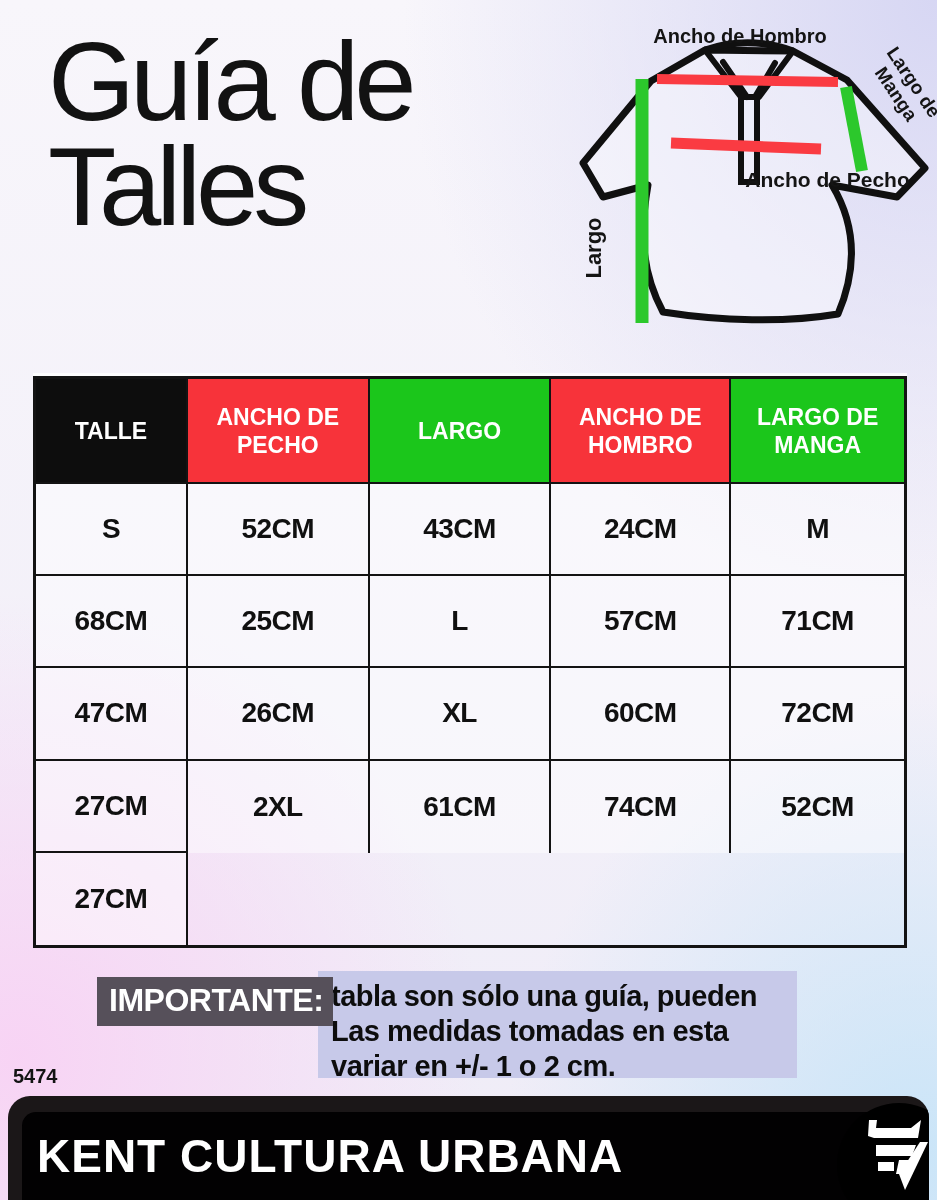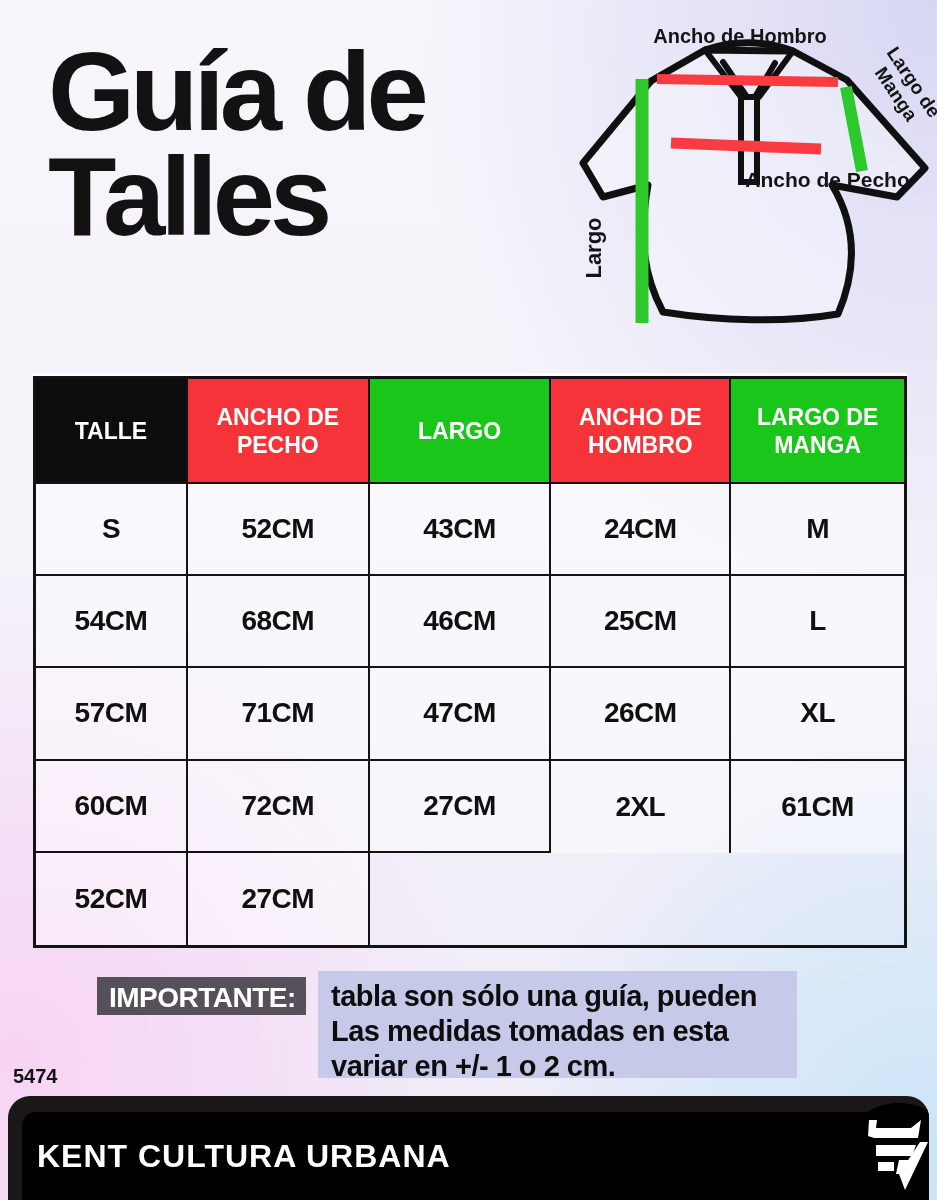--- a/index.html
+++ b/index.html
@@ -8,22 +8,22 @@
     position:relative; width:937px; height:1200px; margin:0 auto; overflow:hidden;
     background-color:#f0eef8;
     background-image:
       radial-gradient(90% 70% at 2% 88%, rgba(248,210,244,0.95) 0%, rgba(248,210,244,0) 55%),
       radial-gradient(80% 70% at 98% 96%, rgba(198,228,248,0.9) 0%, rgba(198,228,248,0) 55%),
       radial-gradient(95% 85% at 100% 0%, rgba(213,213,243,0.95) 0%, rgba(213,213,243,0) 60%),
       linear-gradient(180deg,#f8f6fb 0%, #efecf7 100%);
   }
   
   .title{
-    position:absolute; left:48px; top:39px; margin:0;
-    font-size:112px; line-height:0.94; font-weight:700; letter-spacing:-5px; color:#121212;
+    position:absolute; left:48px; top:29px; margin:0;
+    font-size:112px; line-height:0.94; font-weight:400; letter-spacing:-5px; color:#121212;
   }
   .title span{display:block;}
   
   .diagram{position:absolute; left:575px; top:5px; width:362px; height:345px;}
   .diagram svg{position:absolute; left:0; top:0;}
   .dlabel{position:absolute; font-weight:800; color:#141414; white-space:nowrap;}
   .lbl-hombro{left:0; top:20px; width:330px; text-align:center; font-size:20px;}
   .lbl-pecho {left:95px; top:163px; width:315px; text-align:center; font-size:21px;}
   .lbl-largo {left:-12px; top:230px; font-size:22px; transform:rotate(-90deg); transform-origin:center;}
   .lbl-manga {left:285px; top:62px; font-size:19px; line-height:21px; text-align:center;
@@ -49,35 +49,35 @@
   .c-green{background:#1bc61b;}
   .vcell{background:rgba(255,255,255,0.45); font-weight:700; font-size:28px; color:#101010; letter-spacing:-0.5px;}
   
   .note-box{
     position:absolute; left:318px; top:971px; width:479px; height:107px; box-sizing:border-box;
     background:#c7c9e9; padding:8px 0 0 13px;
     font-weight:800; font-size:29px; line-height:35px; color:#0d0d0d; letter-spacing:-0.5px;
   }
   .note-label{
     position:absolute; left:97px; top:977px;
-    background:#56505a; color:#ffffff; font-weight:800; font-size:28px;
-    padding:5px 10px 1px 12px; letter-spacing:-0.5px;
+    background:#56505a; color:#ffffff; font-weight:800; font-size:32px;
+    padding:5px 10px 7px 12px; letter-spacing:-0.5px;
   }
   .sku{position:absolute; left:13px; top:1065px; font-weight:800; font-size:20px; color:#131313;}
   
   .footer{
     position:absolute; left:8px; right:8px; top:1096px; bottom:0;
     background:#1b1718; border-radius:22px 22px 0 0; overflow:hidden;
   }
   .footer-inner{
     position:absolute; left:14px; right:14px; top:16px; bottom:0;
     background:#020102; border-radius:14px 14px 0 0;
     display:flex; align-items:center;
   }
-  .brand{color:#ffffff; font-weight:900; font-size:32px; letter-spacing:1px; padding-left:15px; white-space:nowrap;}
+  .brand{color:#ffffff; font-weight:900; font-size:46px; letter-spacing:1px; padding-left:15px; white-space:nowrap;}
   .logo-circle{
     position:absolute; top:7px; right:-32px; width:124px; height:124px;
     border-radius:50%; background:#000000;
   }
   .logo-circle svg{position:absolute; left:20px; top:13px;}
 </style>
 </head>
 <body>
 
 <div class="page">
@@ -122,38 +122,37 @@
     <div class="cell hcell c-green">LARGO</div>
     <div class="cell hcell c-red">ANCHO DE HOMBRO</div>
     <div class="cell hcell c-green">LARGO DE MANGA</div>
 
     <div class="cell vcell">S</div>
     <div class="cell vcell">52CM</div>
     <div class="cell vcell">43CM</div>
     <div class="cell vcell">24CM</div>
 
     <div class="cell vcell">M</div>
-    <div class="cell vcell">54CM</div>
     <div class="cell vcell">68CM</div>
-    <div class="cell vcell">46CM</div>
     <div class="cell vcell">25CM</div>
 
     <div class="cell vcell">L</div>
     <div class="cell vcell">57CM</div>
     <div class="cell vcell">71CM</div>
     <div class="cell vcell">47CM</div>
     <div class="cell vcell">26CM</div>
 
     <div class="cell vcell">XL</div>
     <div class="cell vcell">60CM</div>
     <div class="cell vcell">72CM</div>
     <div class="cell vcell">27CM</div>
 
     <div class="cell vcell last-row">2XL</div>
     <div class="cell vcell last-row">61CM</div>
+    <div class="cell vcell last-row">74CM</div>
     <div class="cell vcell last-row">52CM</div>
     <div class="cell vcell last-row">27CM</div>
   </div>
 
   <div class="note-box">
     <div>tabla son sólo una guía, pueden</div>
     <div>Las medidas tomadas en esta</div>
     <div>variar en +/- 1 o 2 cm.</div>
   </div>
   <div class="note-label">IMPORTANTE:</div>

